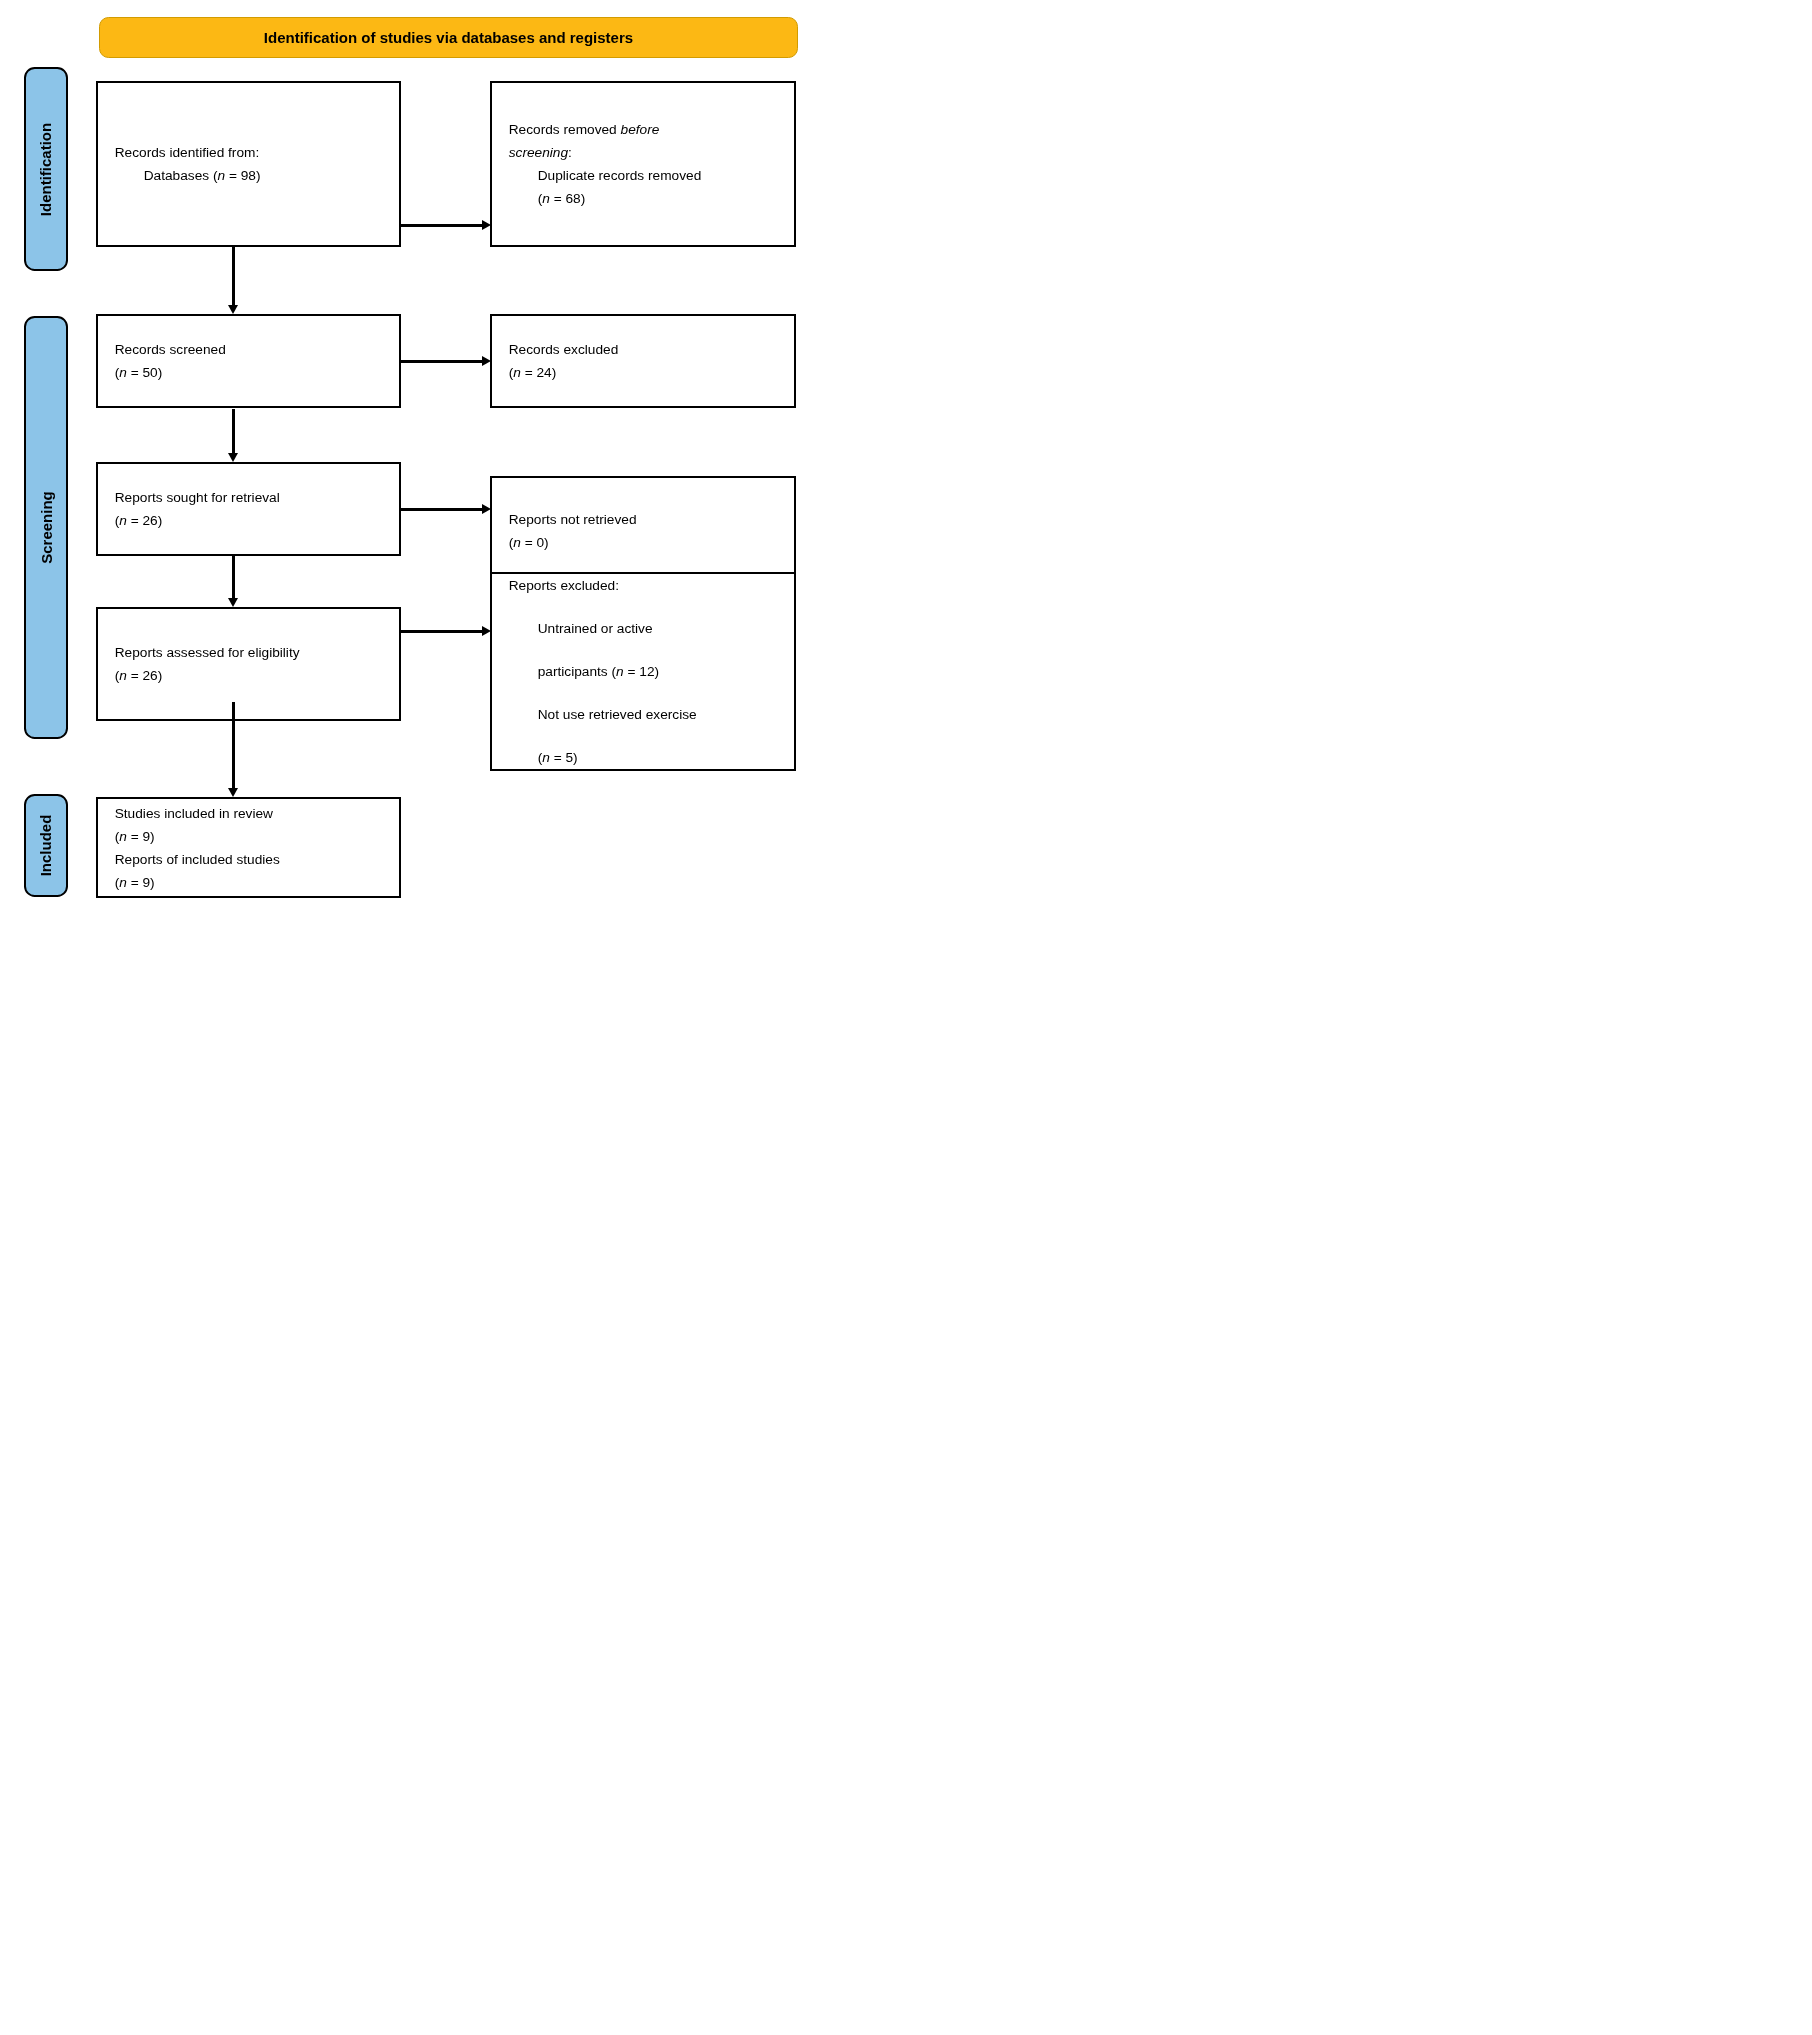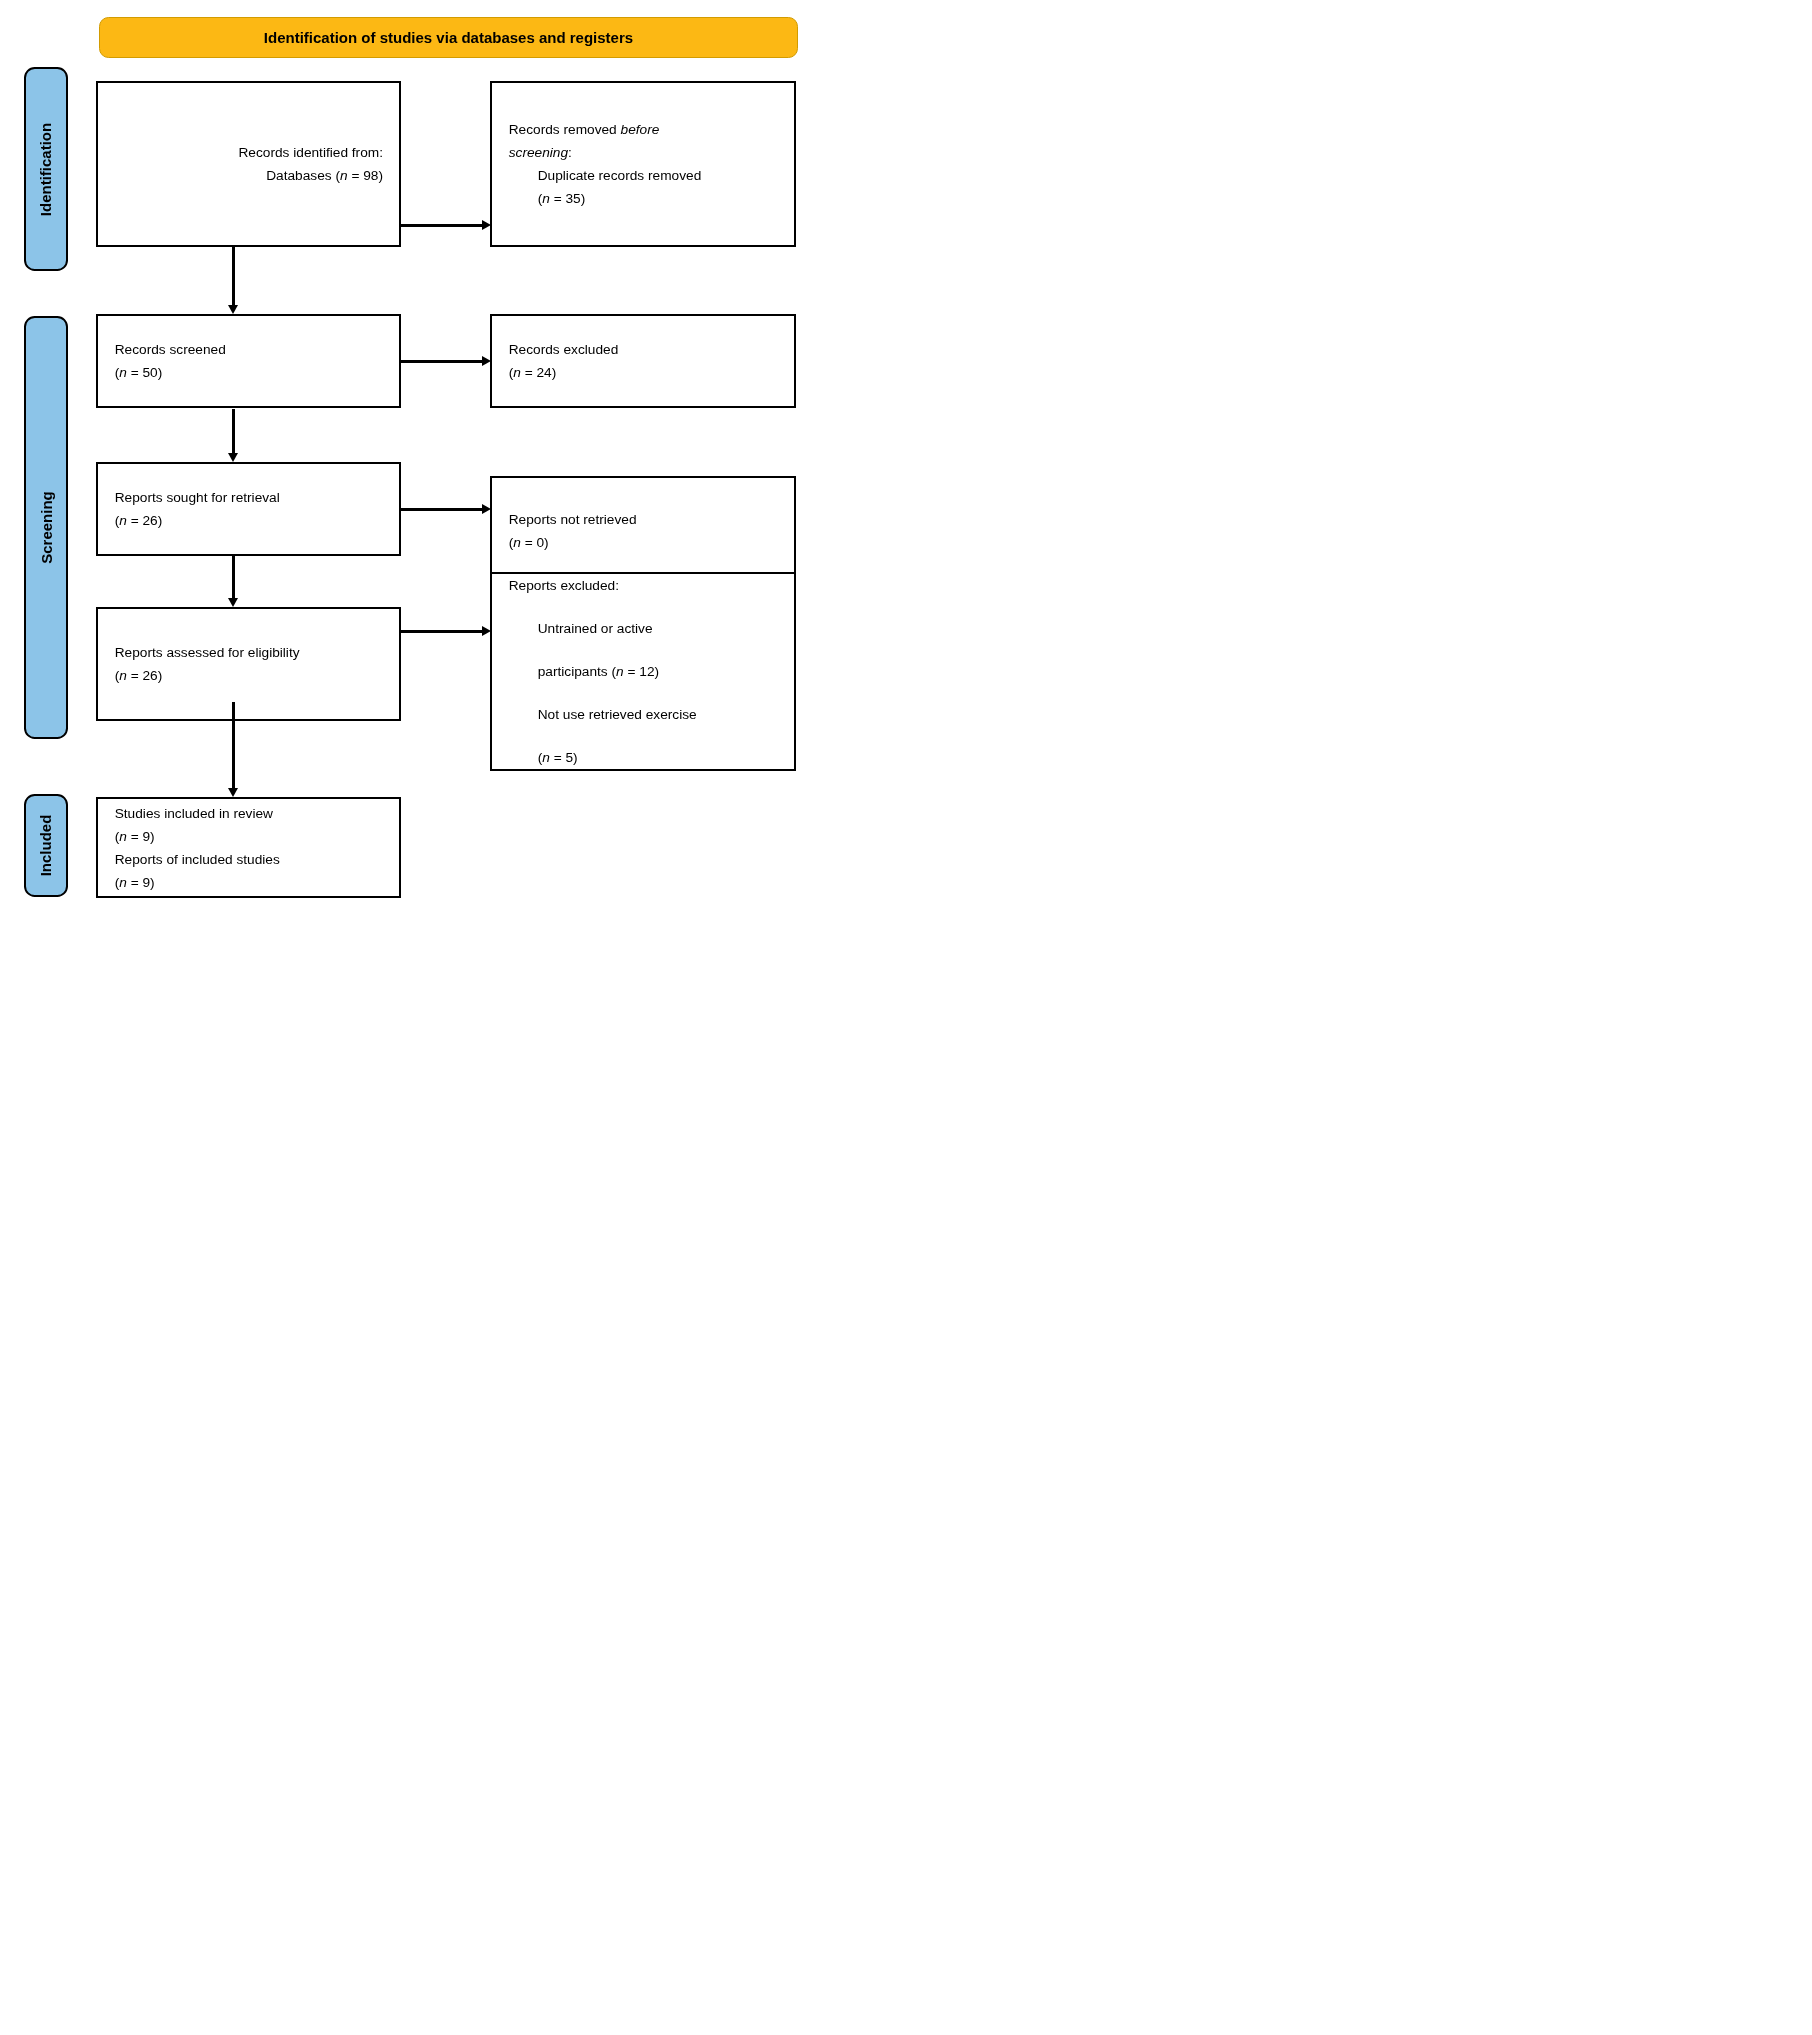--- a/index.html
+++ b/index.html
@@ -51,21 +51,21 @@
     border: 2.4px solid #000;
     box-sizing: border-box;
     display: flex; flex-direction: column; justify-content: center;
     padding-left: 16.7px; padding-right: 16px;
     font-size: 13.7px; color: #000;
   }
   .fbox .line { line-height: 23px; white-space: nowrap; }
   .fbox .line.indent { padding-left: 29px; }
   .col-left  { left: 96px; width: 305px; }
   .col-right { left: 490px; width: 306px; }
-  .box-records-identified   { top: 81px;  height: 166px; align-items: flex-end; }
+  .box-records-identified   { top: 81px;  height: 166px; }
   .box-records-removed      { top: 81px;  height: 166px; }
   .box-records-screened     { top: 314px;  height: 94px; }
   .box-records-excluded     { top: 314px;  height: 94px; }
   .box-reports-sought       { top: 462px;  height: 94px; }
   .box-reports-not-retrieved{ top: 476px;  height: 109px; }
   .box-reports-assessed     { top: 607px; height: 114px; }
   .box-reports-excluded     { top: 572px;  height: 199px; justify-content: space-between; }
   .box-studies-included     { top: 797px; height: 101px; }
   .arrow-v {
     position: absolute;
@@ -132,21 +132,21 @@
   </div>
 
   <div class="fbox col-left box-records-identified">
       <div class="line"><span>Records identified from:</span></div>
       <div class="line indent"><span>Databases (</span><i>n</i><span> = 98)</span></div>
     </div>
   <div class="fbox col-right box-records-removed">
       <div class="line"><span>Records removed </span><i>before</i></div>
       <div class="line"><i>screening</i><span>:</span></div>
       <div class="line indent"><span>Duplicate records removed</span></div>
-      <div class="line indent"><span>(</span><i>n</i><span> = 35)</span></div>
+      <div class="line indent"><span>(</span><i>n</i><span> = 68)</span></div>
     </div>
 
   <div class="fbox col-left box-records-screened">
       <div class="line"><span>Records screened</span></div>
       <div class="line"><span>(</span><i>n</i><span> = 50)</span></div>
     </div>
   <div class="fbox col-right box-records-excluded">
       <div class="line"><span>Records excluded</span></div>
       <div class="line"><span>(</span><i>n</i><span> = 24)</span></div>
     </div>

